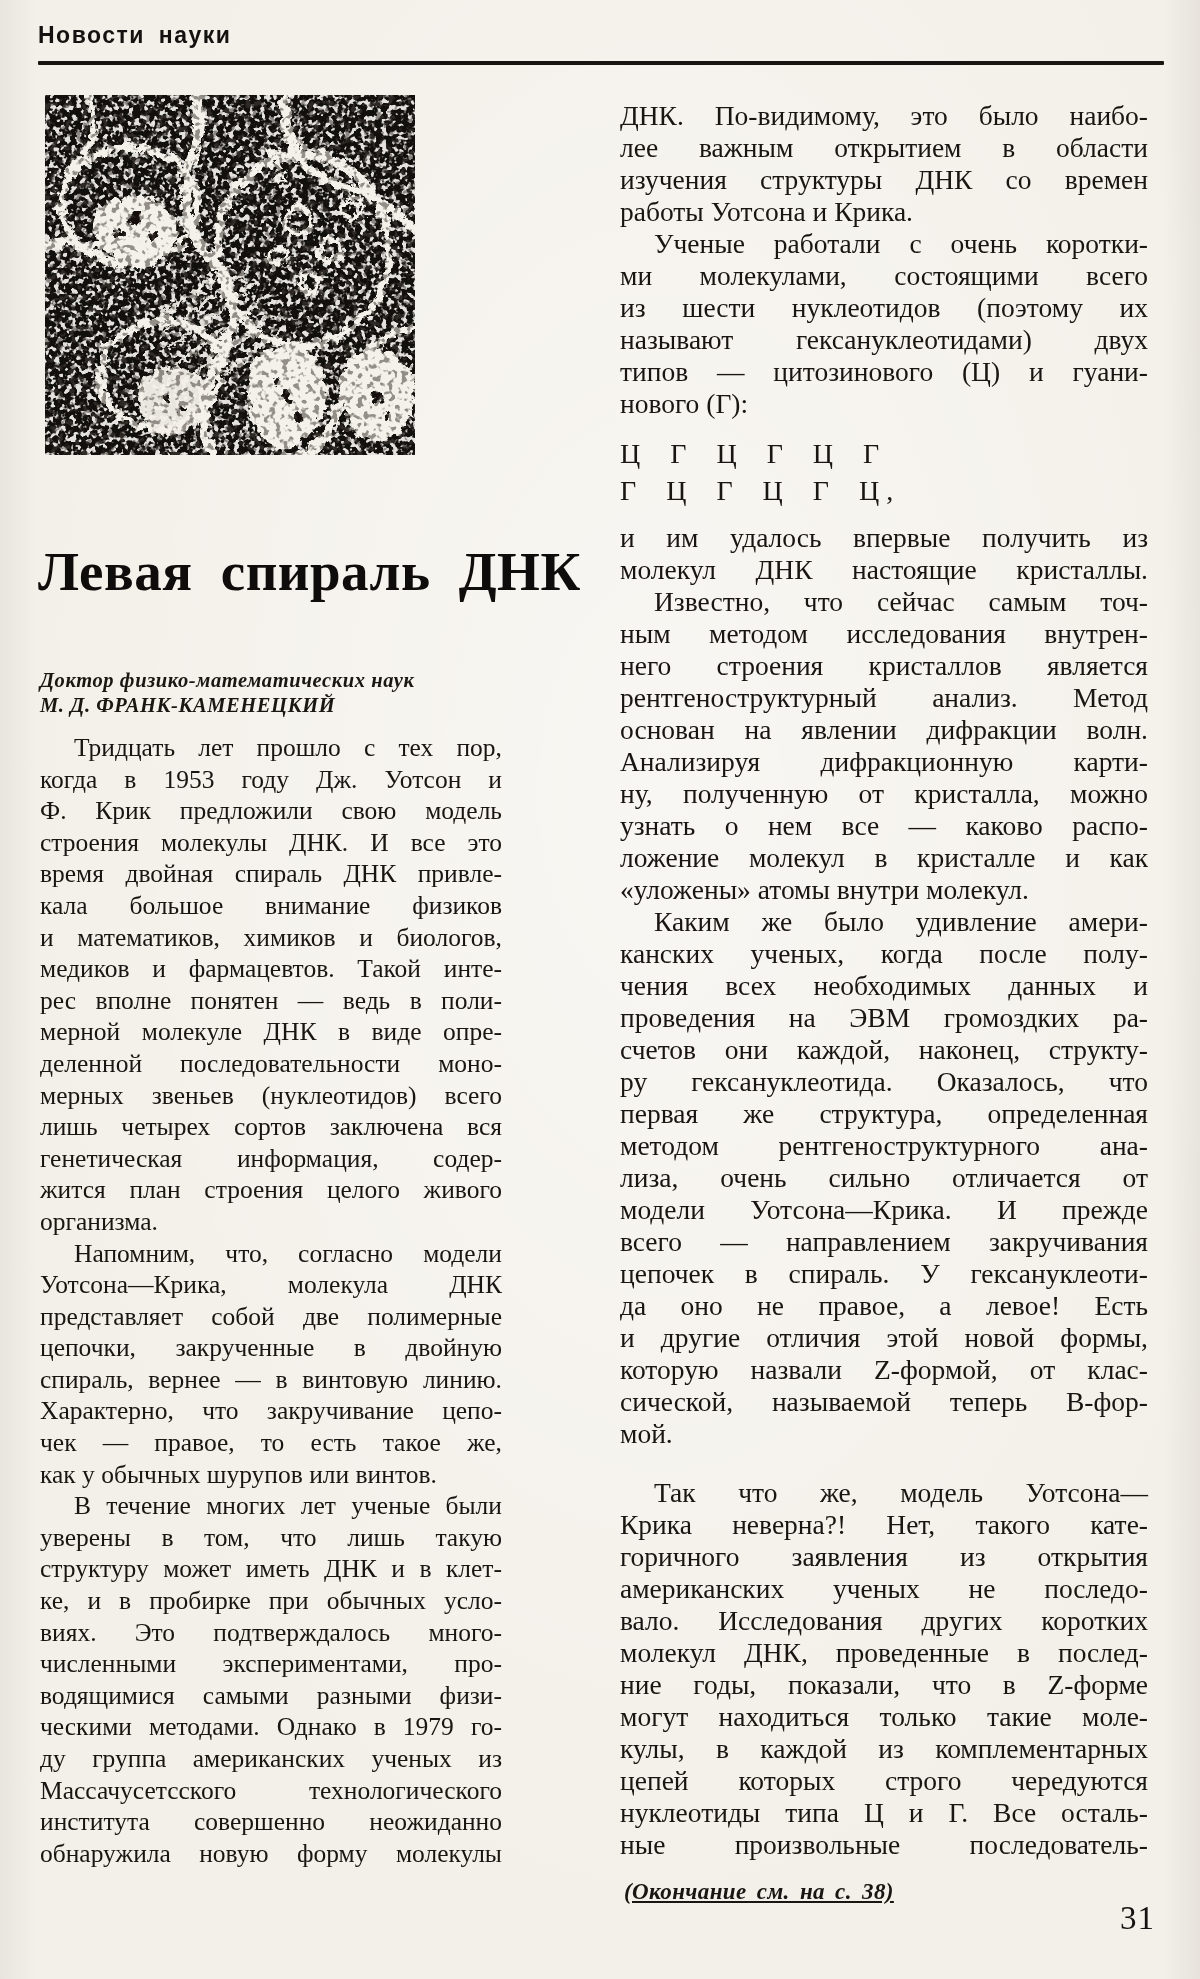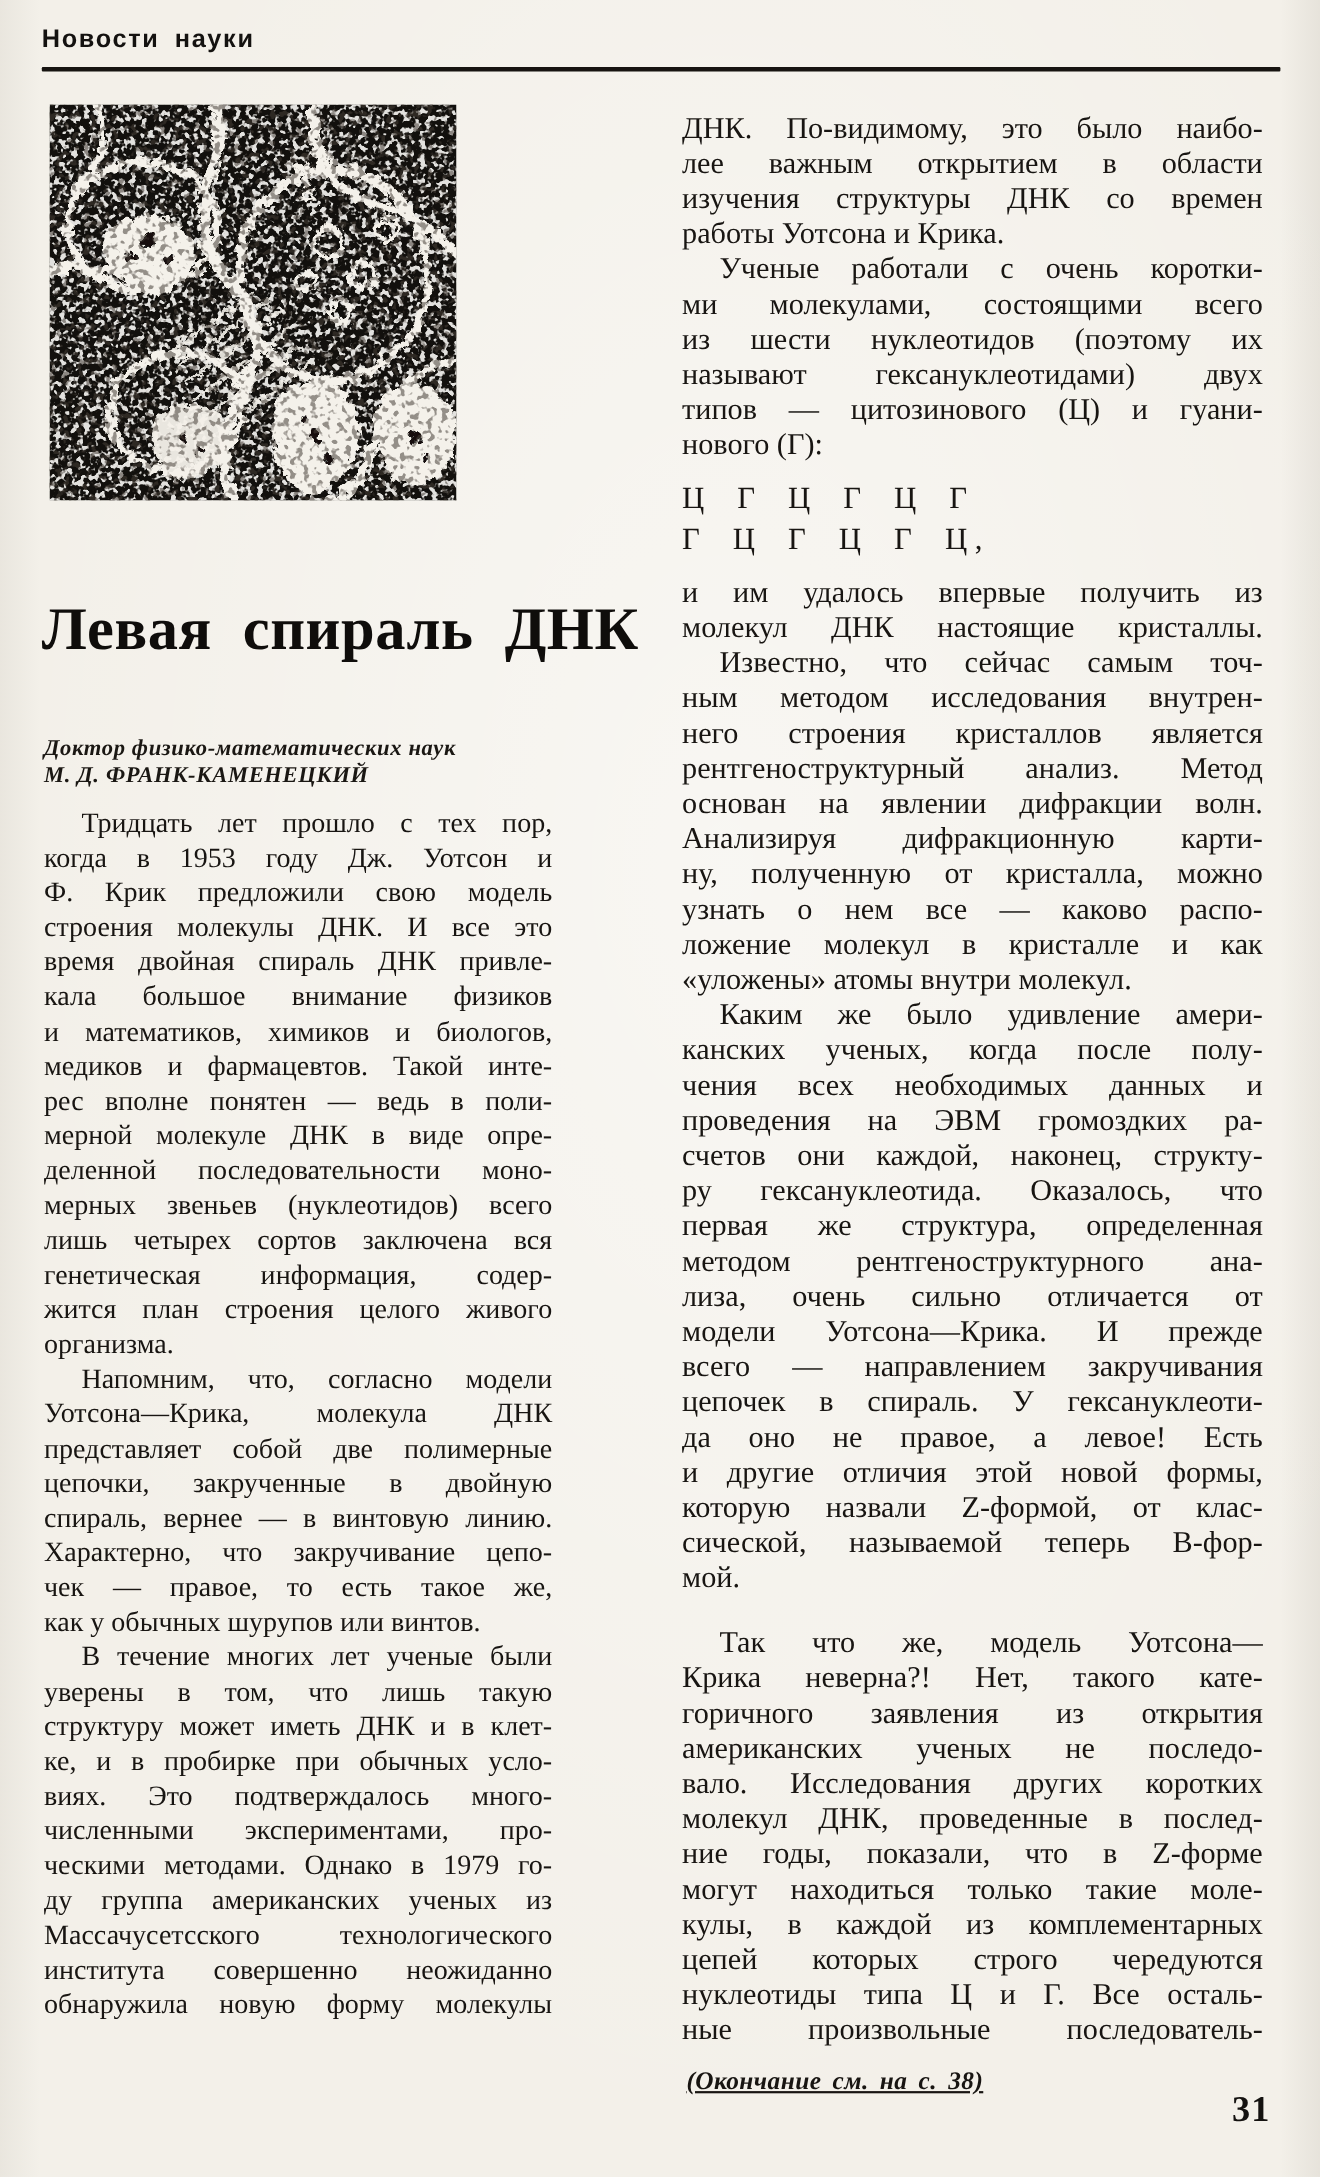--- a/index.html
+++ b/index.html
@@ -55,21 +55,21 @@
     letter-spacing:7px;word-spacing:9px;line-height:37px;
     font-size:28px;font-weight:500;
   }
   .note{
     margin-top:15px;padding-left:4px;
     font-style:italic;font-weight:bold;font-size:23px;
     letter-spacing:.4px;word-spacing:4px;text-decoration:underline;
   }
   .pageno{
     position:absolute;left:1120px;top:1900px;
-    font-weight:bold;font-size:33px;letter-spacing:1px;color:#141210;
+    font-weight:normal;font-size:33px;letter-spacing:1px;color:#141210;
   }
 </style>
 </head>
 <body>
 
 <div class="rubric">Новости науки</div>
 <div class="rule"></div>
 
 <div class="figure">
   <svg viewBox="0 0 370 360" xmlns="http://www.w3.org/2000/svg">
@@ -179,20 +179,21 @@
       <div class="line jl">чек — правое, то есть такое же,</div>
       <div class="line">как у обычных шурупов или винтов.</div>
     </div>
     <div class="para">
       <div class="line jl ind">В течение многих лет ученые были</div>
       <div class="line jl">уверены в том, что лишь такую</div>
       <div class="line jl">структуру может иметь ДНК и в клет-</div>
       <div class="line jl">ке, и в пробирке при обычных усло-</div>
       <div class="line jl">виях. Это подтверждалось много-</div>
       <div class="line jl">численными экспериментами, про-</div>
+      <div class="line jl">водящимися самыми разными физи-</div>
       <div class="line jl">ческими методами. Однако в 1979 го-</div>
       <div class="line jl">ду группа американских ученых из</div>
       <div class="line jl">Массачусетсского технологического</div>
       <div class="line jl">института совершенно неожиданно</div>
       <div class="line jl">обнаружила новую форму молекулы</div>
     </div>
   </div>
 <div class="colR">
     <div class="para">
       <div class="line jl">ДНК. По-видимому, это было наибо-</div>

